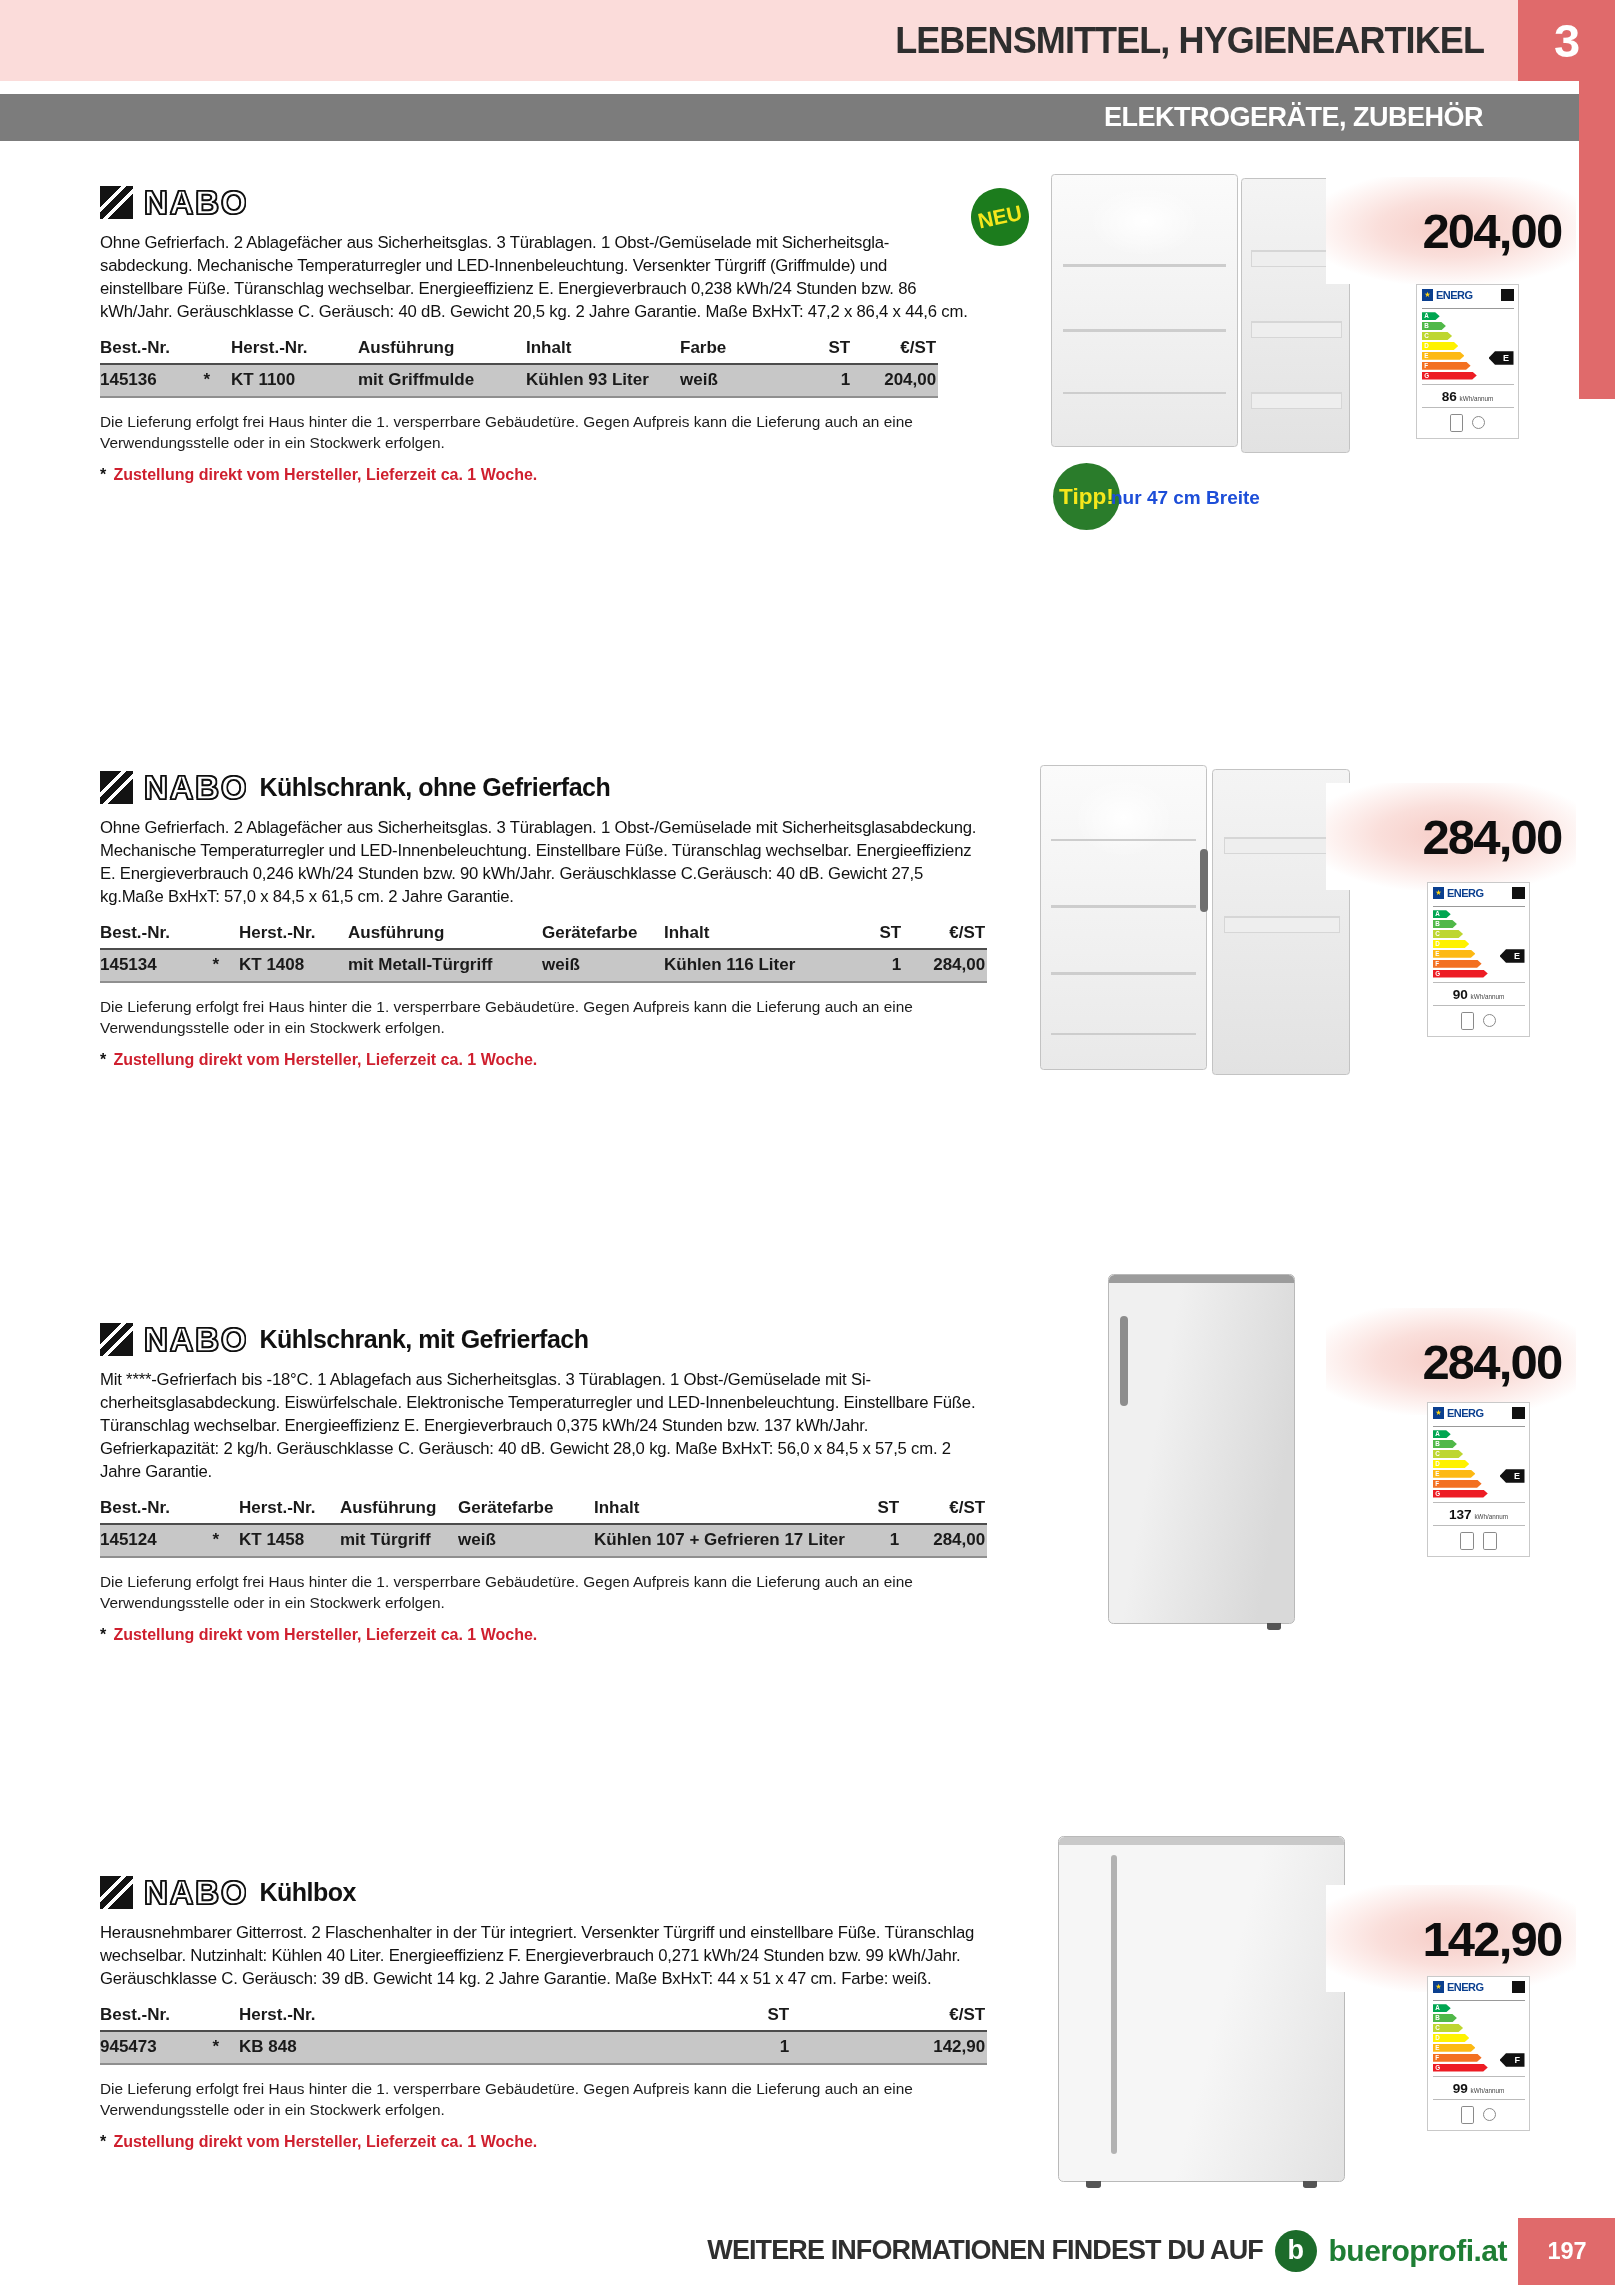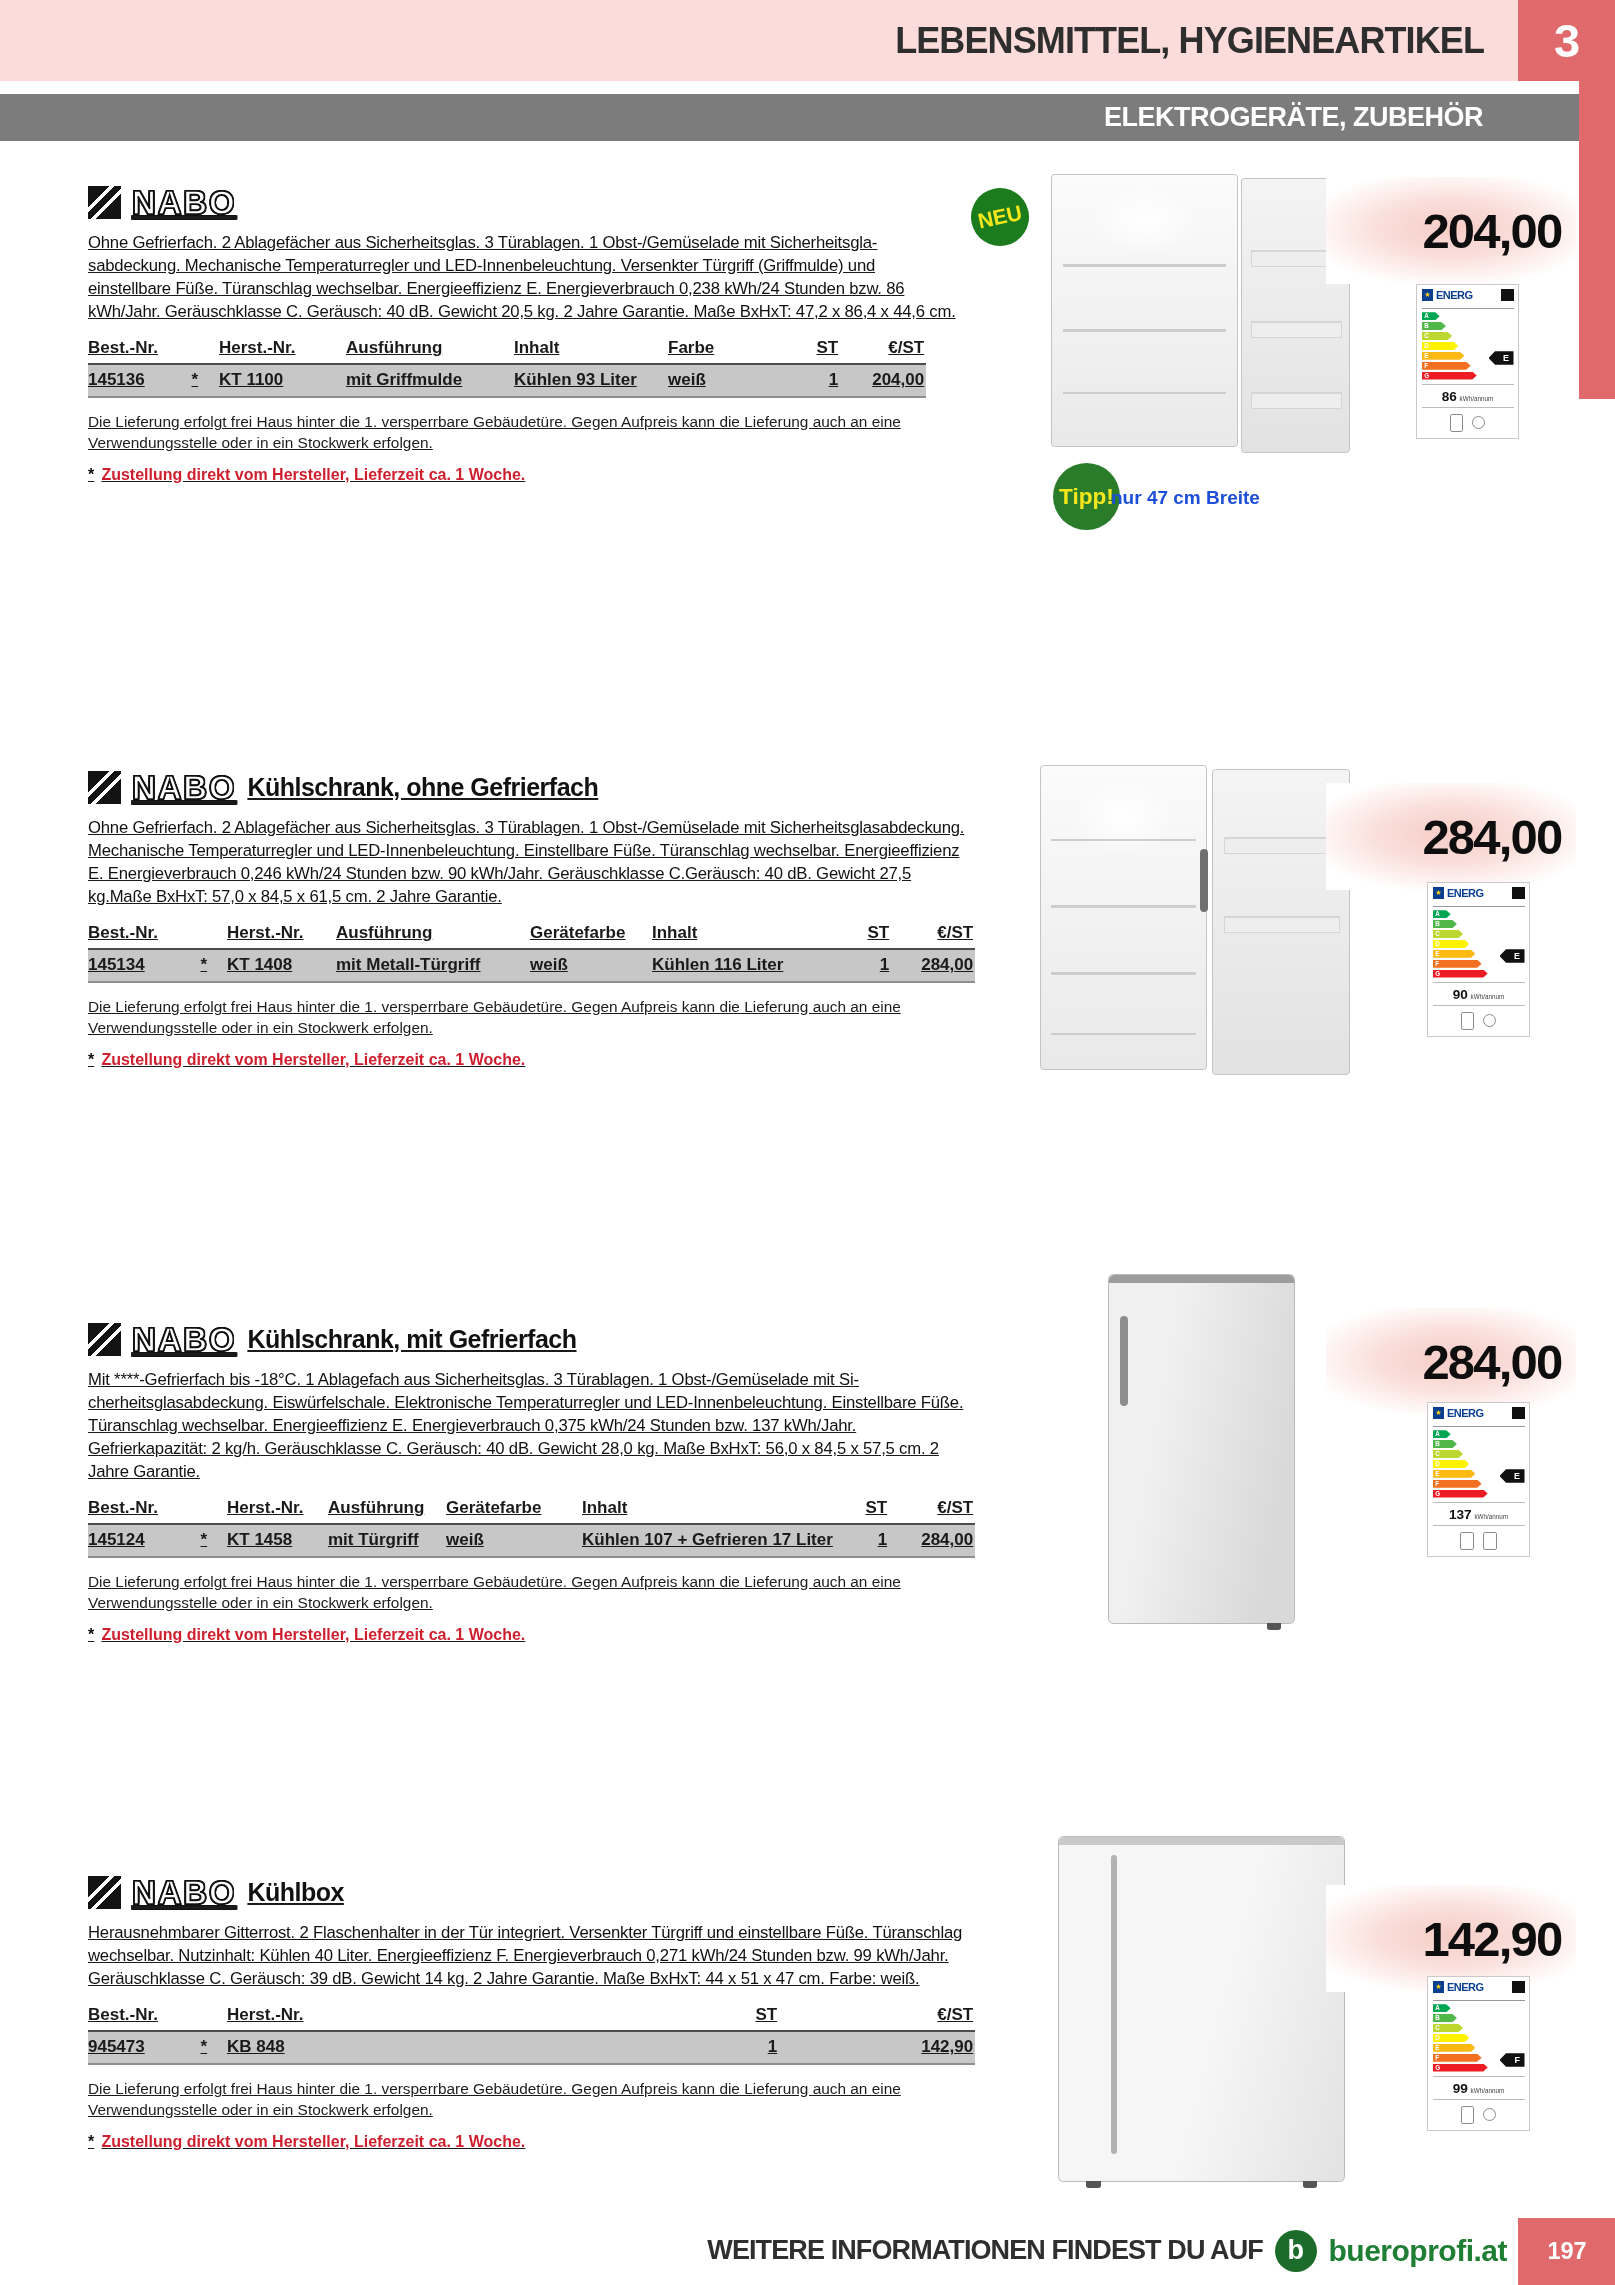--- a/index.html
+++ b/index.html
@@ -11,21 +11,21 @@
         display:flex;align-items:center;justify-content:flex-end;padding-right:34px;box-sizing:border-box;}
   .band-title{font-size:36px;font-weight:900;letter-spacing:-0.9px;color:#2e2e2e;}
   .tab3{position:absolute;left:1518px;top:0;width:98px;height:81px;background:#e06a6b;
         display:flex;align-items:center;justify-content:center;color:#fff;font-size:47px;font-weight:900;}
   .graybar{position:absolute;left:0;top:94px;width:1579px;height:47px;background:#7c7c7c;
         display:flex;align-items:center;justify-content:flex-end;padding-right:96px;box-sizing:border-box;}
   .graybar-title{font-size:27px;font-weight:900;color:#fff;letter-spacing:-0.5px;}
   .sidebar-red{position:absolute;left:1579px;top:81px;width:36px;height:318px;background:#e06a6b;}
 
   
-  .product{position:absolute;left:88px;width:887px;text-decoration:underline;}
+  .product{position:absolute;left:100px;width:887px;}
   .brandrow{display:flex;align-items:center;gap:11px;height:36px;}
   .nabo-mark{width:33px;height:33px;background:#131313;flex:0 0 auto;
      background-image:linear-gradient(135deg,rgba(0,0,0,0) 0 32%,#fff 32% 40%,rgba(0,0,0,0) 40% 54%,#fff 54% 62%,rgba(0,0,0,0) 62%);}
   .nabo-text{font-size:33px;font-weight:700;color:#fff;letter-spacing:1.8px;line-height:33px;
      -webkit-text-stroke:1.5px #101010;
      text-shadow:-0.9px -0.9px 0 #101010,0.9px -0.9px 0 #101010,-0.9px 0.9px 0 #101010,0.9px 0.9px 0 #101010;}
   .ptitle{font-size:25px;font-weight:900;letter-spacing:-0.5px;color:#111;}
   .pdesc{margin-top:11px;font-size:16.7px;line-height:23px;color:#111;letter-spacing:-0.2px;}
 
   .spec-table{display:grid;margin-top:12.7px;align-items:stretch;}

